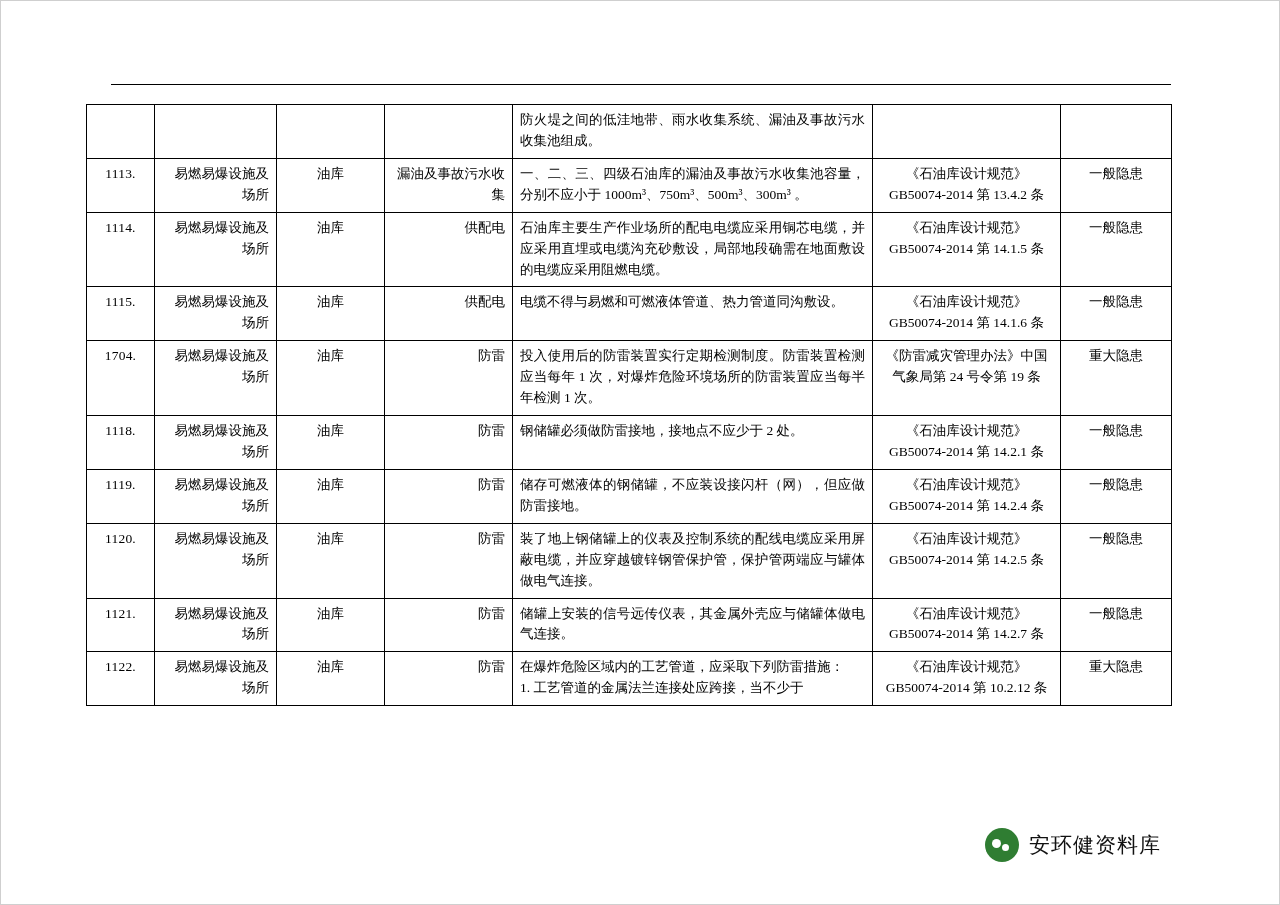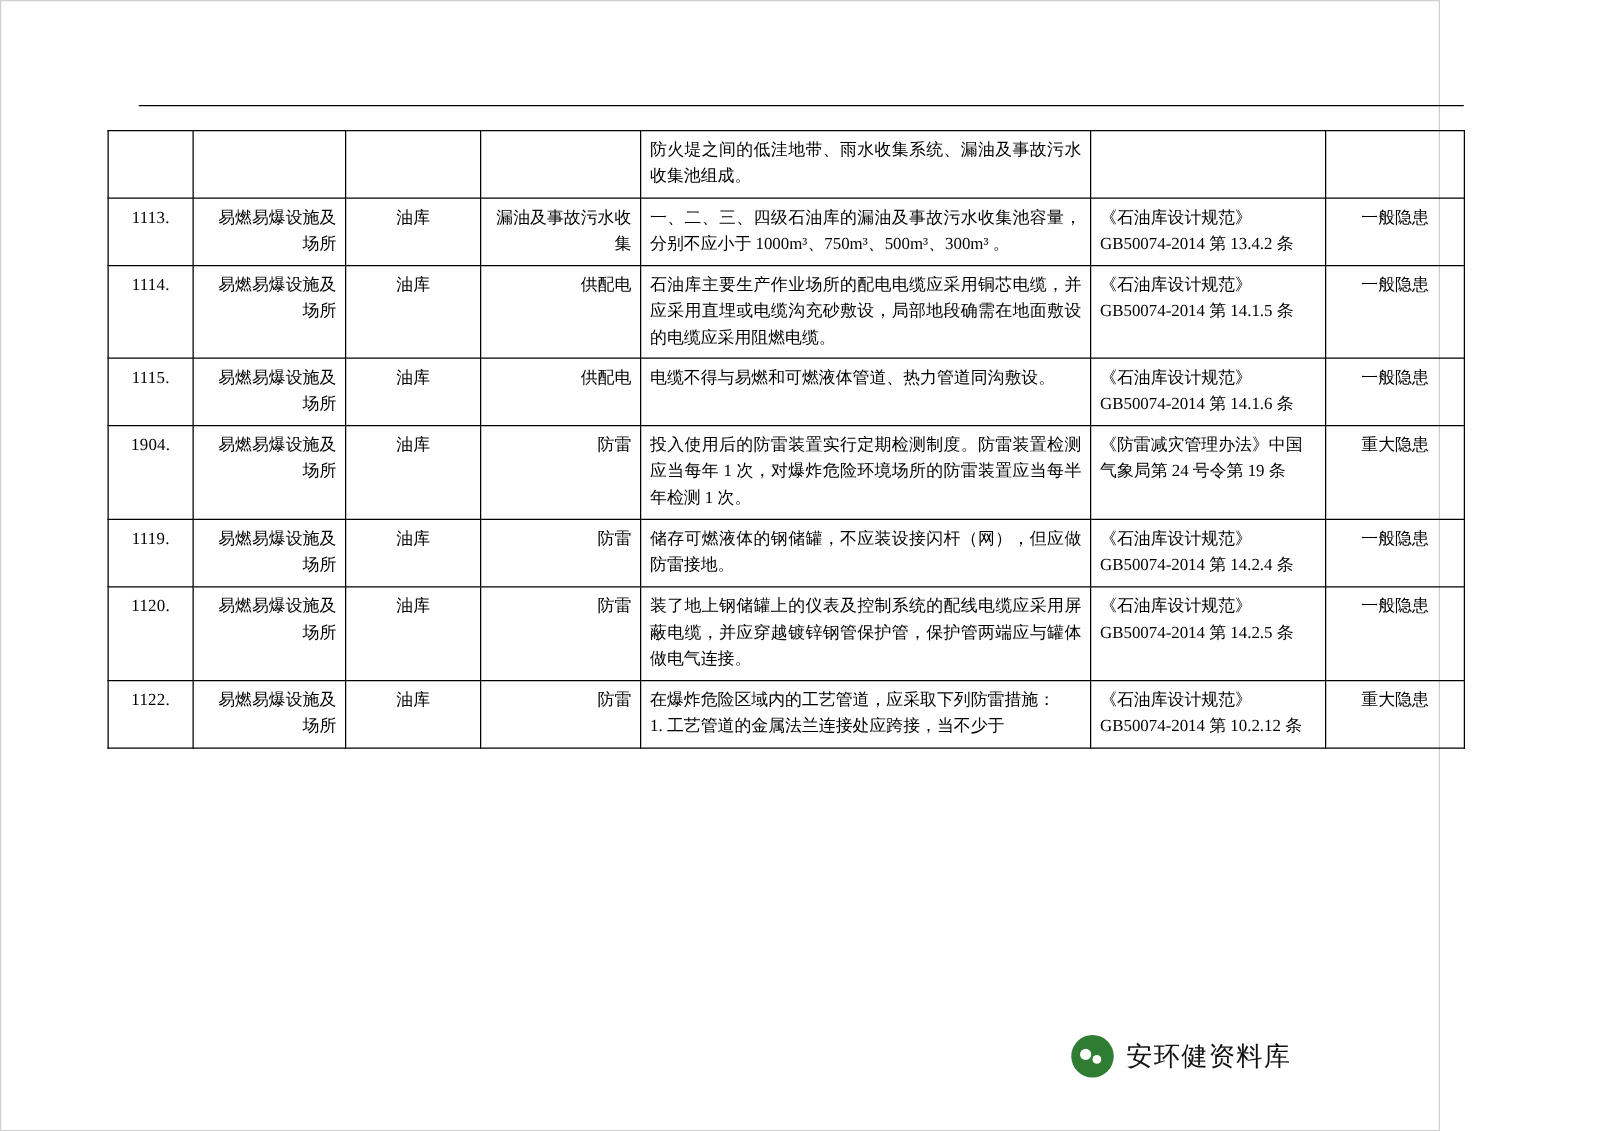--- a/index.html
+++ b/index.html
@@ -11,21 +11,21 @@
     width: 1280px;
     height: 905px;
     font-family: "Liberation Serif", "DejaVu Serif", serif;
     color: #000000;
     position: relative;
     overflow: hidden;
   }
   .page {
     position: absolute;
     left: 0; top: 0;
-    width: 1152px;
+    width: 1280px;
     height: 905px;
     border: 1px solid #cfcfcf;
     box-sizing: border-box;
     background: #fff;
   }
   .top-rule {
     position: absolute;
     left: 110px;
     top: 83px;
     width: 1060px;
@@ -54,21 +54,21 @@
   col.c-desc { width: 360px; }
   col.c-basis { width: 188px; }
   col.c-level { width: 111px; }
 
   td.num, td.site, td.level {
     text-align: center;
   }
   td.num { letter-spacing: 0.2px; }
   td.cat, td.item { text-align: right; }
   td.desc { text-align: justify; }
-  td.basis { text-align: left; }
+  td.basis { text-align: center; }
 
   td.mid { vertical-align: middle; }
 
   .num, .desc .lat, .basis .lat {
     font-family: "Liberation Serif", "DejaVu Serif", serif;
     margin-top: 15px;
   }
 
   
   .footer-brand {
@@ -157,44 +157,62 @@
       <tr>
         <td class="num mid">1115.</td>
         <td class="cat mid">易燃易爆设施及场所</td>
         <td class="site mid">油库</td>
         <td class="item mid">供配电</td>
         <td class="desc">电缆不得与易燃和可燃液体管道、热力管道同沟敷设。</td>
         <td class="basis mid">《石油库设计规范》GB50074-2014 第 14.1.6 条</td>
         <td class="level mid">一般隐患</td>
       </tr>
       <tr>
-        <td class="num mid">1904.</td>
+        <td class="num mid">1704.</td>
         <td class="cat mid">易燃易爆设施及场所</td>
         <td class="site mid">油库</td>
         <td class="item mid">防雷</td>
         <td class="desc">投入使用后的防雷装置实行定期检测制度。防雷装置检测应当每年 1 次，对爆炸危险环境场所的防雷装置应当每半年检测 1 次。</td>
         <td class="basis">《防雷减灾管理办法》中国气象局第 24 号令第 19 条</td>
         <td class="level mid">重大隐患</td>
       </tr>
       <tr>
+        <td class="num mid">1118.</td>
+        <td class="cat mid">易燃易爆设施及场所</td>
+        <td class="site mid">油库</td>
+        <td class="item mid">防雷</td>
+        <td class="desc mid">钢储罐必须做防雷接地，接地点不应少于 2 处。</td>
+        <td class="basis mid">《石油库设计规范》GB50074-2014 第 14.2.1 条</td>
+        <td class="level mid">一般隐患</td>
+      </tr>
+      <tr>
         <td class="num mid">1119.</td>
         <td class="cat mid">易燃易爆设施及场所</td>
         <td class="site mid">油库</td>
         <td class="item mid">防雷</td>
         <td class="desc">储存可燃液体的钢储罐，不应装设接闪杆（网），但应做防雷接地。</td>
         <td class="basis mid">《石油库设计规范》GB50074-2014 第 14.2.4 条</td>
         <td class="level mid">一般隐患</td>
       </tr>
       <tr>
         <td class="num mid">1120.</td>
         <td class="cat mid">易燃易爆设施及场所</td>
         <td class="site mid">油库</td>
         <td class="item mid">防雷</td>
         <td class="desc">装了地上钢储罐上的仪表及控制系统的配线电缆应采用屏蔽电缆，并应穿越镀锌钢管保护管，保护管两端应与罐体做电气连接。</td>
         <td class="basis mid">《石油库设计规范》GB50074-2014 第 14.2.5 条</td>
+        <td class="level mid">一般隐患</td>
+      </tr>
+      <tr>
+        <td class="num mid">1121.</td>
+        <td class="cat mid">易燃易爆设施及场所</td>
+        <td class="site mid">油库</td>
+        <td class="item mid">防雷</td>
+        <td class="desc">储罐上安装的信号远传仪表，其金属外壳应与储罐体做电气连接。</td>
+        <td class="basis mid">《石油库设计规范》GB50074-2014 第 14.2.7 条</td>
         <td class="level mid">一般隐患</td>
       </tr>
       <tr>
         <td class="num mid">1122.</td>
         <td class="cat mid">易燃易爆设施及场所</td>
         <td class="site mid">油库</td>
         <td class="item mid">防雷</td>
         <td class="desc" style="white-space: pre-line; font-family: Liberation Serif, serif;">在爆炸危险区域内的工艺管道，应采取下列防雷措施：
 1. 工艺管道的金属法兰连接处应跨接，当不少于</td>
         <td class="basis">《石油库设计规范》GB50074-2014 第 10.2.12 条</td>

